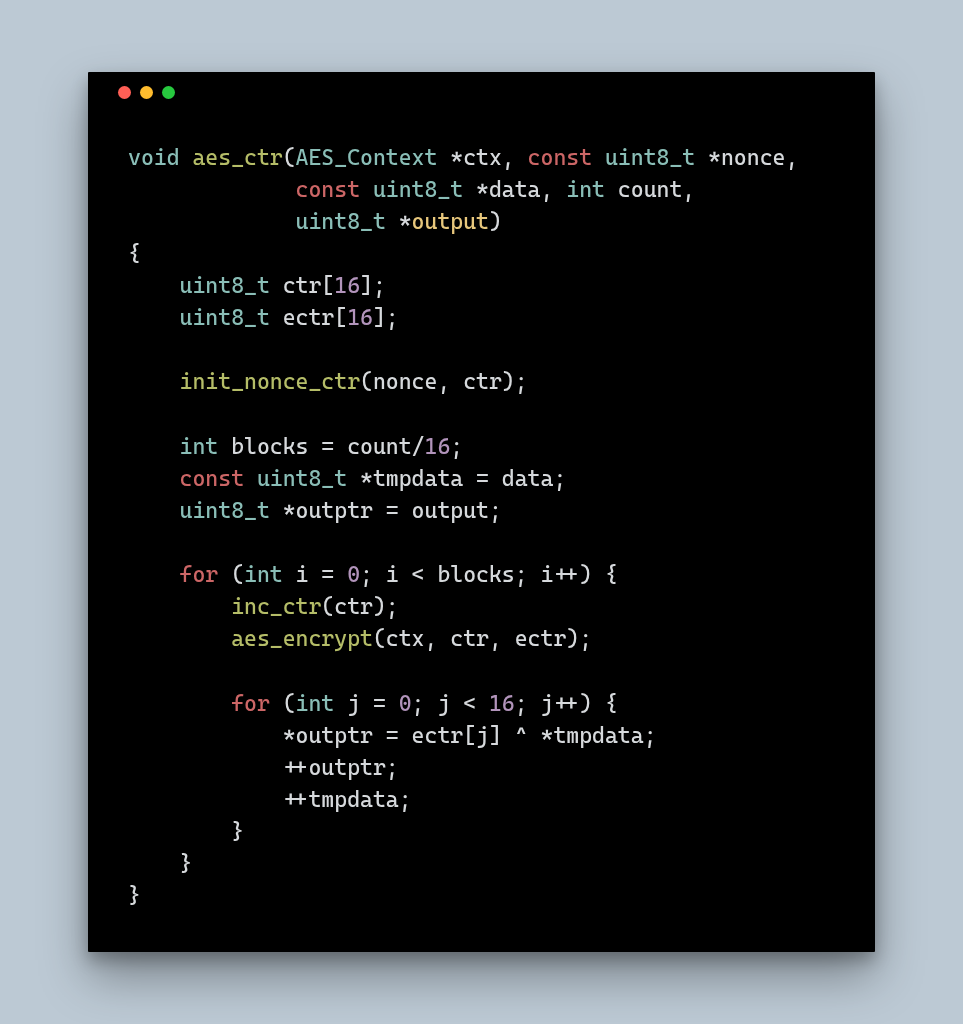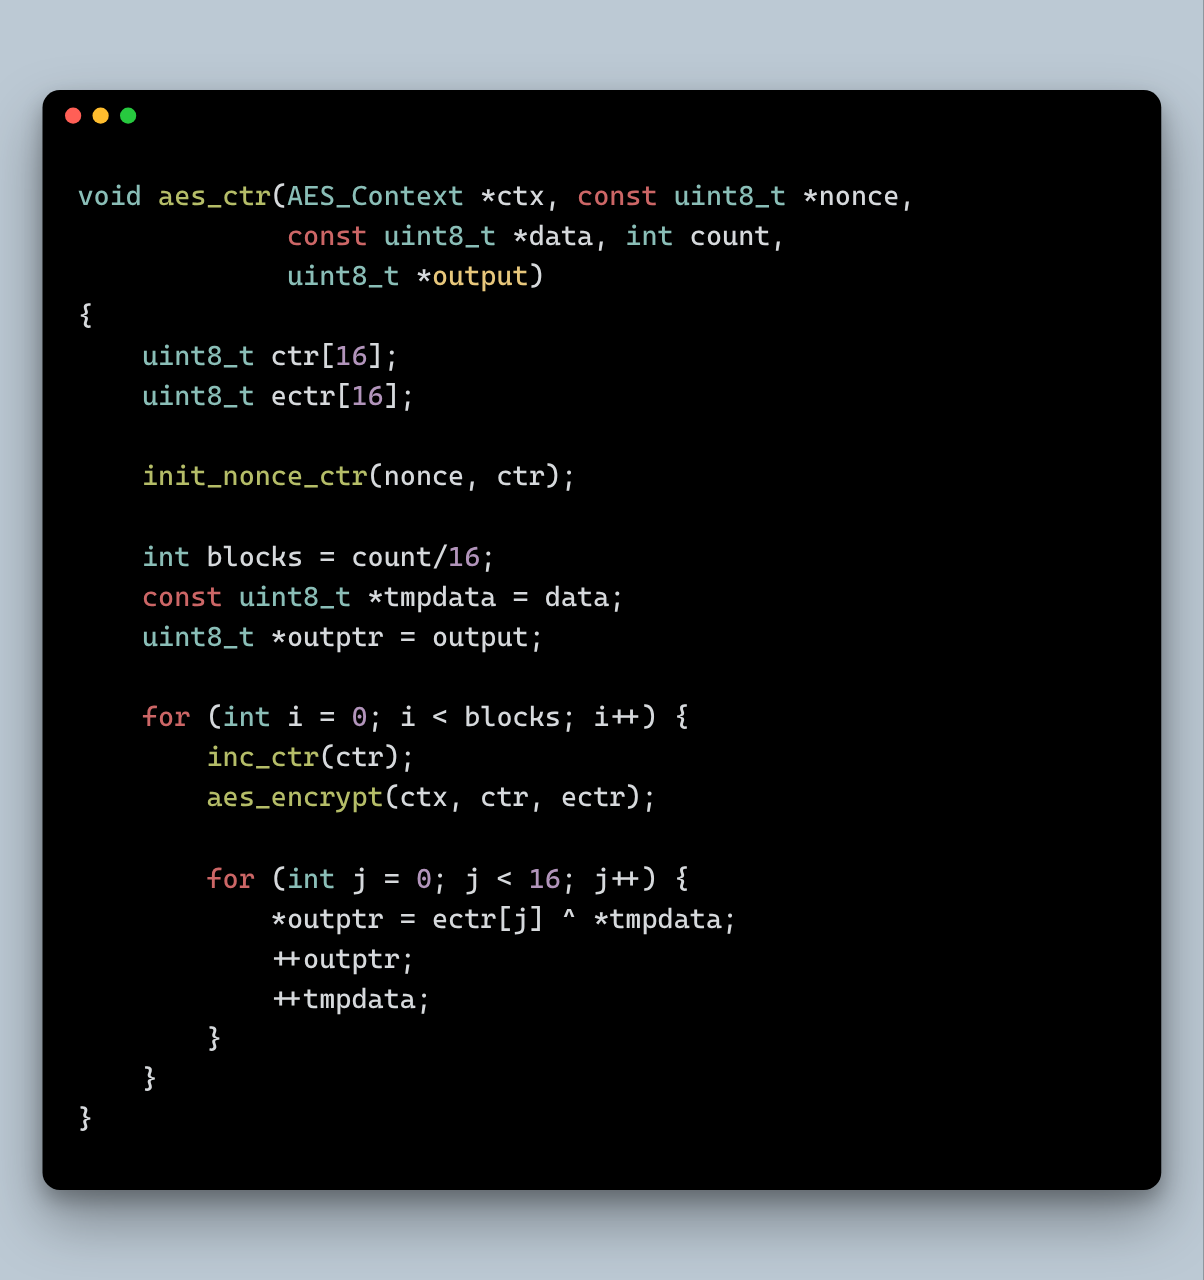--- a/index.html
+++ b/index.html
@@ -6,25 +6,26 @@
     body {
       background: #bcc9d4;
       width: 963px;
       height: 1024px;
       display: flex;
       align-items: center;
       justify-content: center;
       font-family: ui-monospace, 'SF Mono', Monaco, 'Cascadia Code', 'Roboto Mono', Consolas, 'Courier New', monospace;
     }
     .window {
-      width: 895px;
+      width: 787px;
       background: #000000;
-      border-radius: 14px;
+      border-radius: 1px;
       box-shadow: 0 24px 48px rgba(0,0,0,0.35), 0 8px 16px rgba(0,0,0,0.25);
       overflow: hidden;
+      padding-left: 12px;
     }
     .titlebar {
       height: 42px;
       display: flex;
       align-items: center;
       padding-left: 18px;
       gap: 9px;
     }
     .dot {
       width: 13px;

